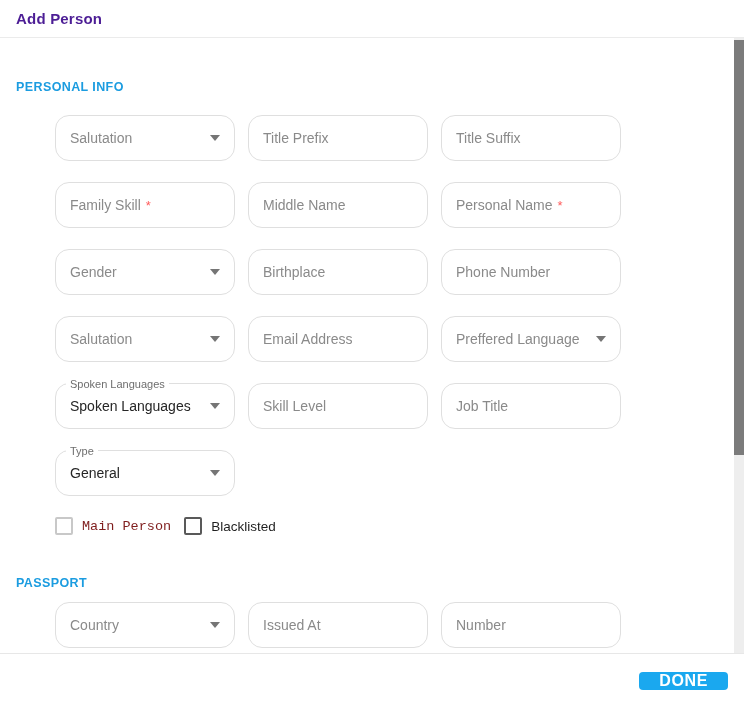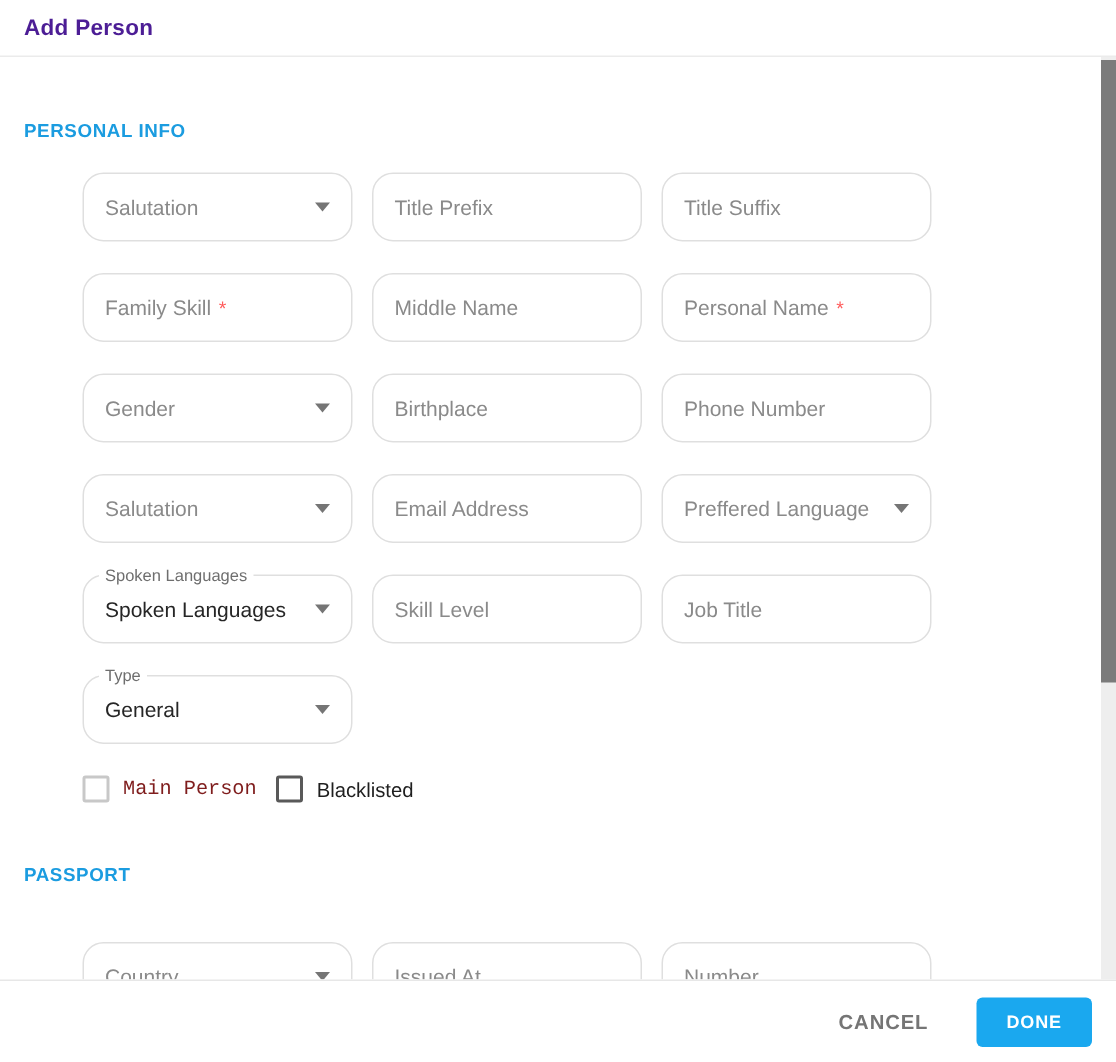--- a/index.html
+++ b/index.html
@@ -13,21 +13,21 @@
   .dialog-title { font-size:15px; font-weight:bold; color:#4c1d95; letter-spacing:0.2px; }
 
   
   .dialog-body { position:absolute; top:38px; left:0; right:0; bottom:55px; overflow:hidden; padding-left:16px; background:#fff; }
 
   .section-label { color:#1b9ce0; font-size:12.5px; font-weight:bold; letter-spacing:0.4px; line-height:14px; }
   .personal-section-label { margin-top:42px; }
   .passport-section-label { margin-top:41px; }
 
   .form-grid { display:grid; grid-template-columns:repeat(3,180px); column-gap:13px; row-gap:21px; margin:21px 0 0 39px; }
-  .passport-grid { margin-top:38px; }
+  .passport-grid { margin-top:12px; }
 
   .field { position:relative; height:46px; border:1px solid #dfdfdf; border-radius:14px; background:#fff;
            display:flex; align-items:center; padding:0 14px; font-size:14px; color:#8a8a8a; cursor:text; }
   .field .value { color:#262626; }
   .field .spacer { flex:1; }
   .req { color:#ff5c5c; margin-left:5px; font-size:13px; }
 
   .arrow-down { width:0; height:0; border-left:5.5px solid transparent; border-right:5.5px solid transparent;
                 border-top:6px solid #757575; flex-shrink:0; }
 
@@ -44,22 +44,22 @@
   .cb-box.enabled { border:2px solid #595959; cursor:pointer; }
   .cb-label { font-size:13.5px; margin-left:9px; }
   .cb-label.disabled { color:#7f1d1d;font-family:Liberation Mono, monospace; }
   .cb-label.enabled { color:#1f1f1f; }
 
   
   .dialog-footer { position:absolute; left:0; right:0; bottom:0; height:55px; background:#fff;
                    border-top:1px solid #e7e7e7; display:flex; align-items:center; justify-content:flex-end; padding:0 16px; }
   .cancel-button { background:none; border:none; color:#757575; font-family:inherit; font-size:13.5px; font-weight:bold;
                    letter-spacing:0.6px; margin-right:26px; cursor:pointer; padding:8px 6px; }
-  .done-button { background:#1aa8ef; border:none; border-radius:4px; color:#fff; font-family:inherit; font-size:12px;
-                 font-weight:bold; letter-spacing:0.6px; height:33px; padding:0 20px; cursor:pointer; }
+  .done-button { background:#1aa8ef; border:none; border-radius:4px; color:#fff; font-family:inherit; font-size:16px;
+                 font-weight:bold; letter-spacing:0.6px; height:18px; padding:0 20px; cursor:pointer; }
 
   
   .scrollbar-track { position:absolute; top:38px; bottom:55px; right:0; width:10px; background:#eeeeee; }
   .scrollbar-thumb { position:absolute; top:2px; left:0; width:10px; height:415px; background:#7b7b7b; }
 </style>
 </head>
 <body>
 
 <div class="dialog">
 
@@ -172,17 +172,16 @@
       </div>
     </div>
 
   </div>
 
   <div class="scrollbar-track">
     <div class="scrollbar-thumb"></div>
   </div>
 
   <div class="dialog-footer">
-    <button class="cancel-button">CANCEL</button>
     <button class="done-button">DONE</button>
   </div>
 
 </div>
 
 </body></html>

